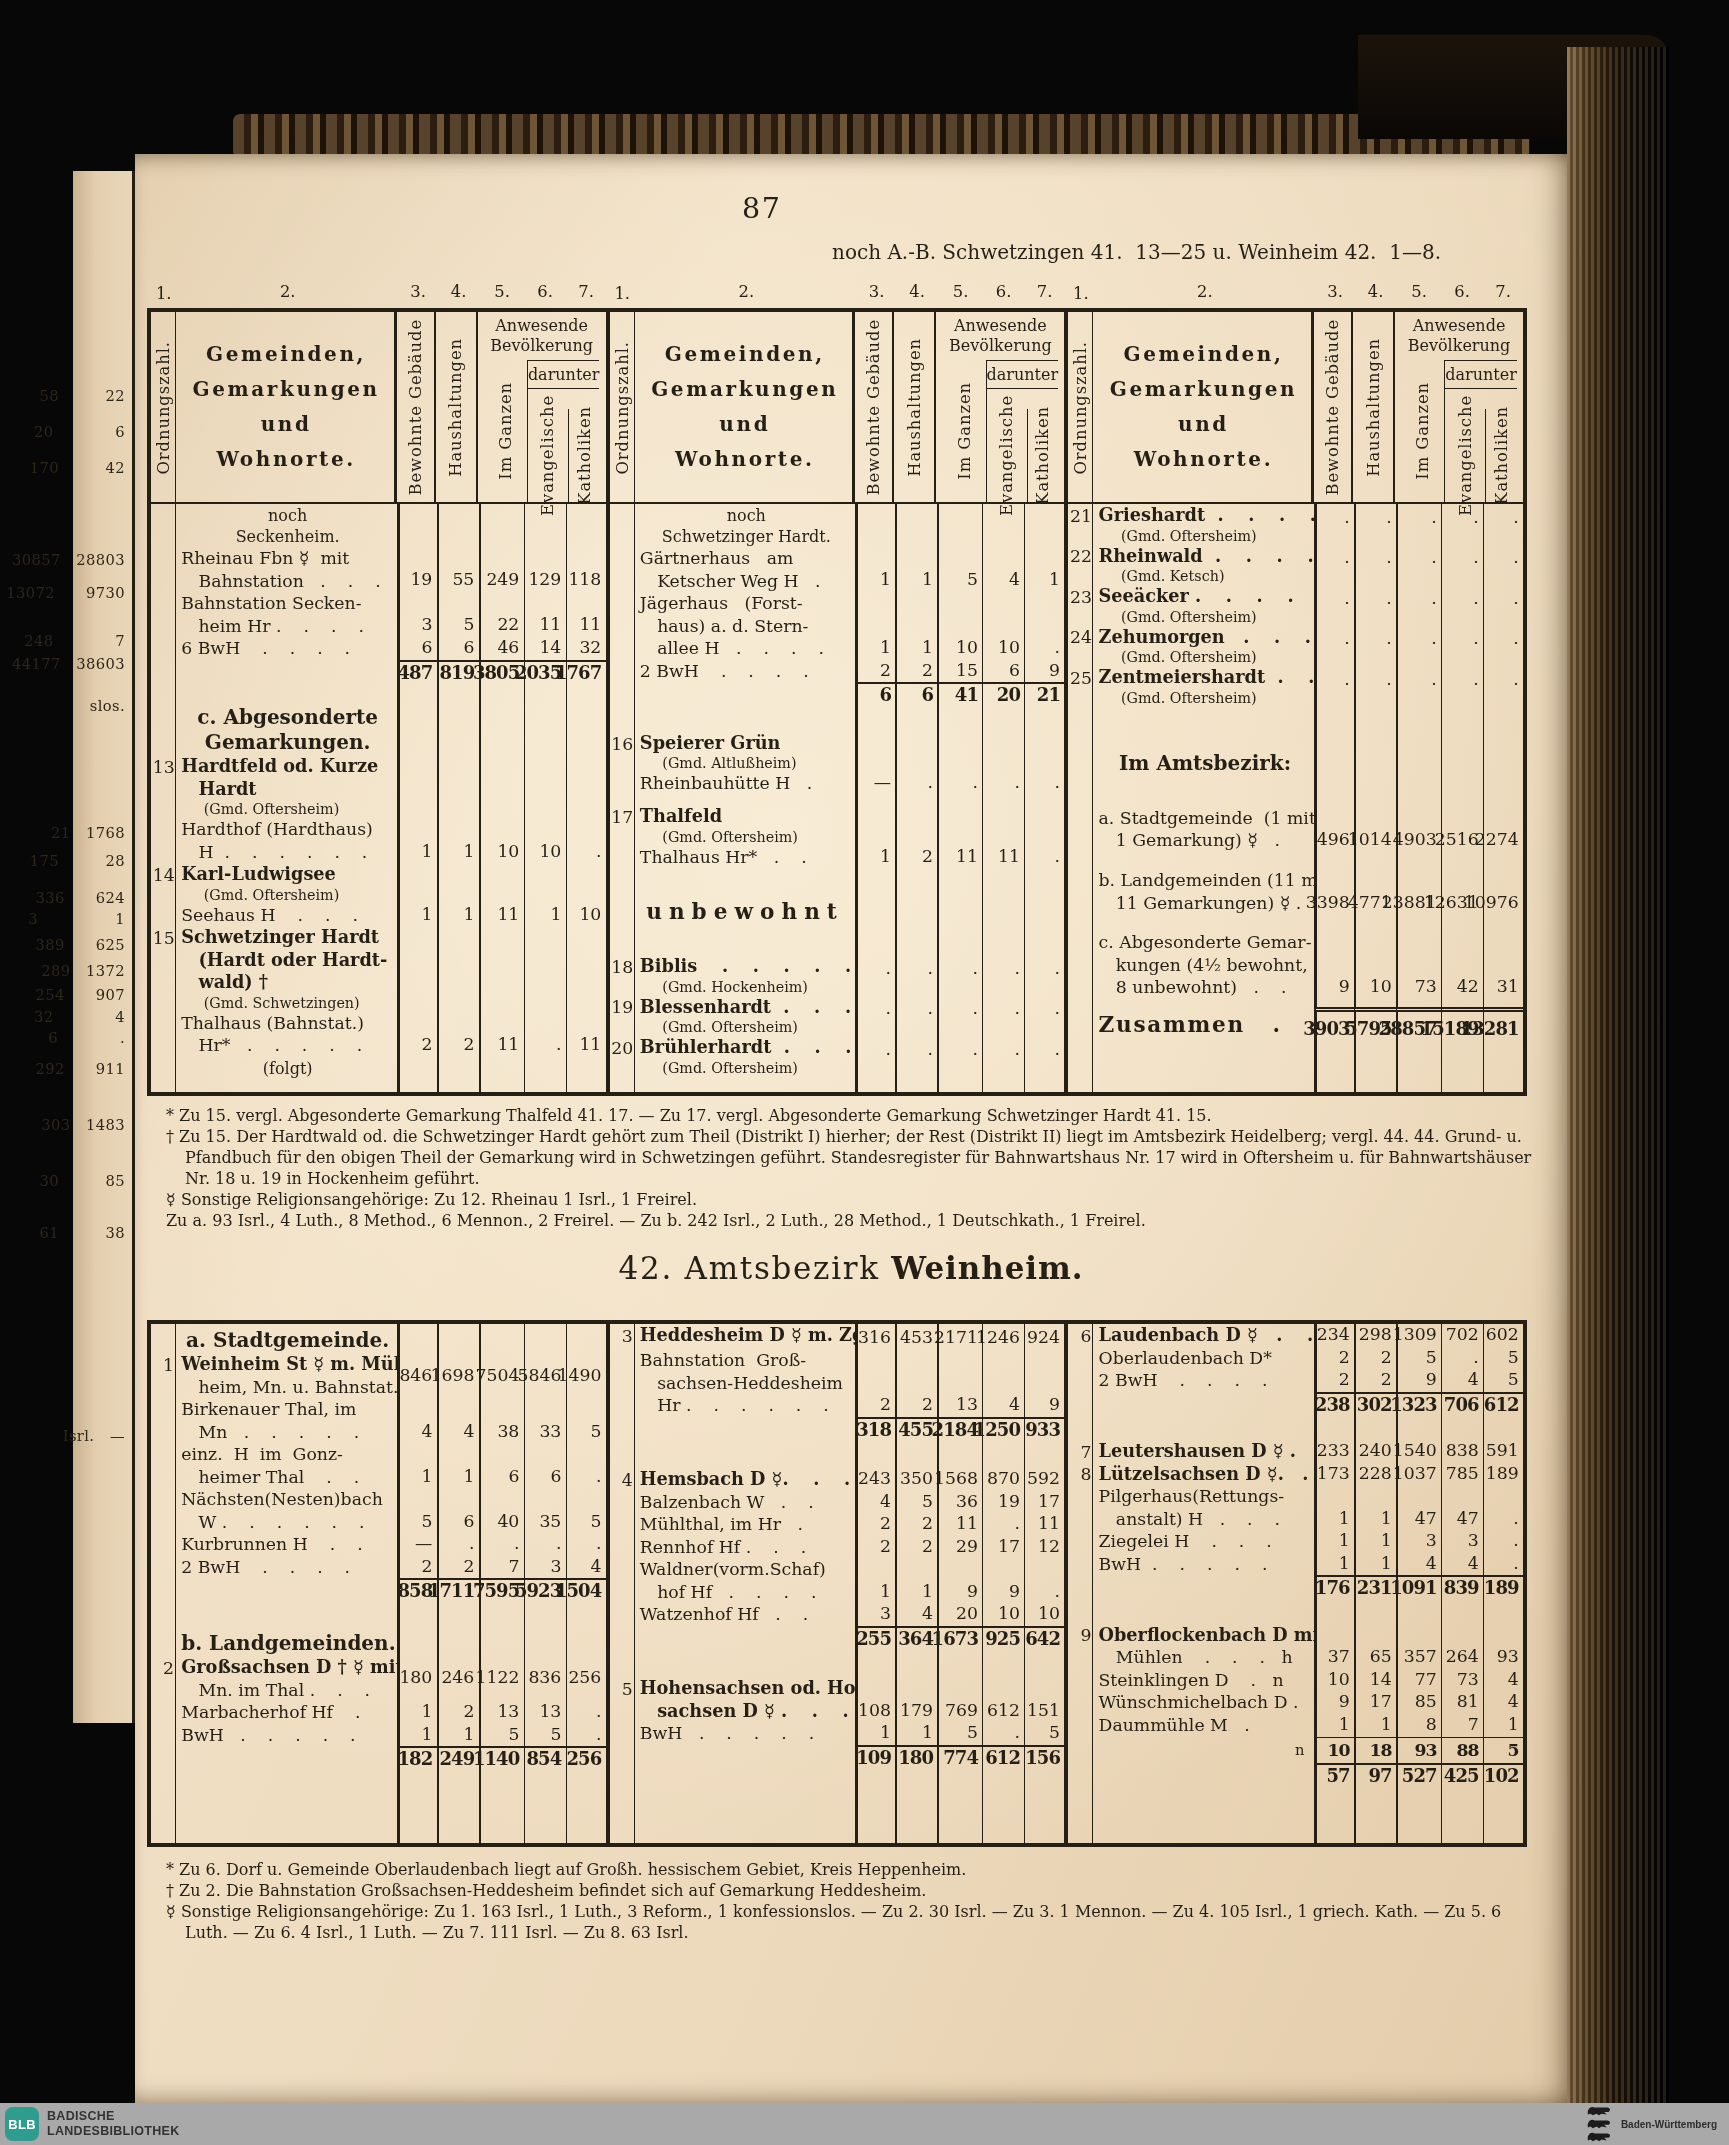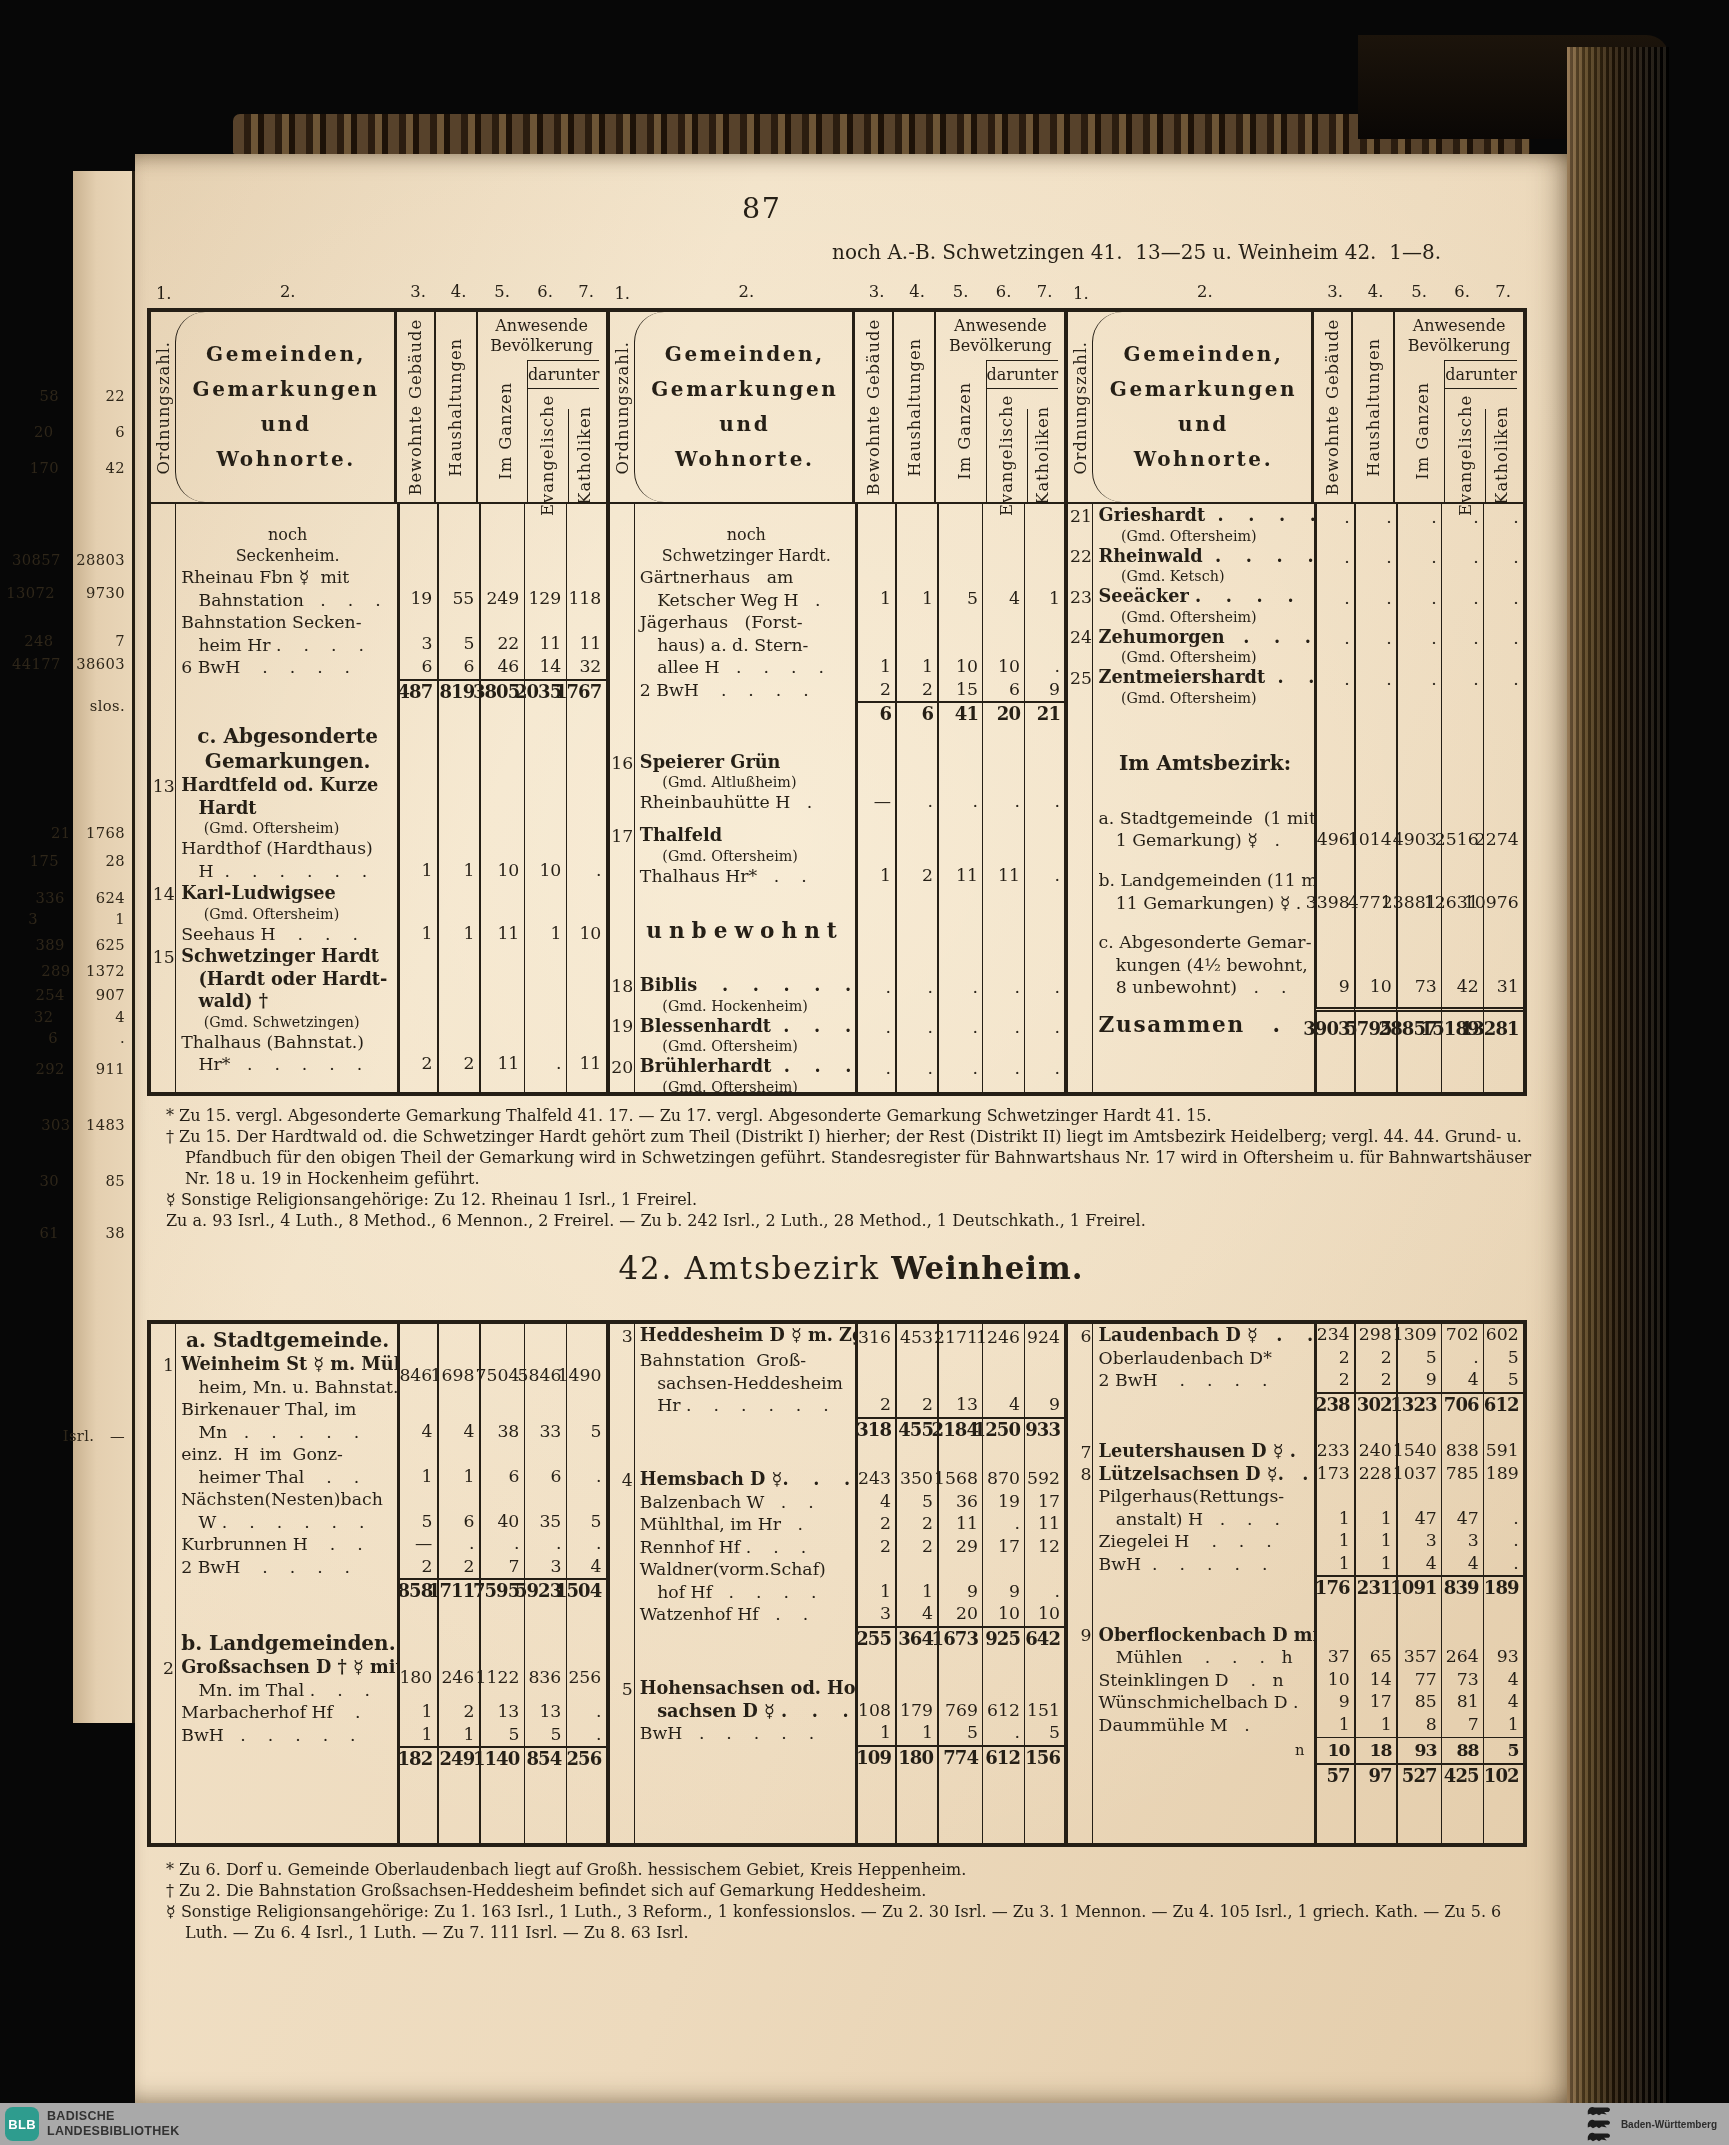--- a/index.html
+++ b/index.html
@@ -53,21 +53,21 @@
   .c-name{flex:1 1 auto;min-width:0;border-left:1.3px solid var(--ink);padding:0 2.6px 0 5.2px;overflow:hidden;}
   .v0{width:40px;border-left:3.5px solid var(--ink);}
   .v1{width:42px;border-left:2.6px solid var(--ink);}
   .v2{width:45px;border-left:2.6px solid var(--ink);}
   .v3{width:42px;border-left:1.7px solid var(--ink);}
   .v4{width:40px;border-left:1.7px solid var(--ink);}
   
   .thead{display:flex;height:192px;border-bottom:2.2px solid var(--ink);}
   .thead .c{display:flex;align-items:center;justify-content:center;}
   .vt{writing-mode:vertical-rl;transform:rotate(180deg);font-size:16.4px;letter-spacing:0.9px;white-space:nowrap;}
-  .hname{flex-direction:column;border-radius:30px;}
+  .hname{flex-direction:column;}
   .hl{white-space:pre;text-align:center;font-size:20px;letter-spacing:2.6px;line-height:35px;font-weight:600;}
   .grp{width:130px;border-left:2.6px solid var(--ink);display:flex;flex-direction:column;padding:0;}
   .gtitle{height:48px;display:flex;flex-direction:column;align-items:center;justify-content:center;
     font-size:16px;line-height:20px;}
   .grow{flex:1;display:flex;min-height:0;}
   .gim{width:43px;display:flex;align-items:center;justify-content:center;}
   .gdar{flex:1;border-left:1.7px solid var(--ink);display:flex;flex-direction:column;gap:20px;}
   .dtitle{height:29px;border-top:1.7px solid var(--ink);border-bottom:1.7px solid var(--ink);
     display:flex;align-items:center;justify-content:center;font-size:16px;}
   .drow{flex:1;display:flex;min-height:0;}
@@ -75,21 +75,21 @@
   .gka{flex:1;display:flex;align-items:center;justify-content:center;}
   
   .tbody{display:flex;flex-direction:column;overflow:hidden;}
   .trow{display:flex;flex:0 0 auto;}
   .t-fill{flex:1 1 auto;}
   .ln{white-space:pre;line-height:22.5px;font-size:17.3px;}
   .ln-m{font-weight:700;font-size:17.7px;}
   .ln-mc{font-weight:700;font-size:17.7px;padding-left:17.3px;}
   .ln-rc{padding-left:17.3px;}
   .ln-g{font-size:14.3px;line-height:18px;padding-left:22.5px;}
-  .t-note .c-name{text-align:center;padding-top:20px;}
+  .t-note .c-name{text-align:center;padding-top:1px;}
   .t-note .ln{font-size:16px;line-height:21px;}
   .t-heading .c-name{text-align:center;padding-top:4.3px;}
   .t-heading .ln{font-weight:700;font-size:20px;line-height:25px;}
   .t-big .c-name{display:flex;align-items:center;justify-content:center;font-weight:600;
     font-size:21.6px;letter-spacing:7px;padding:7px 0;}
   .cv{display:flex;justify-content:flex-end;align-items:flex-end;padding:0 4.3px 2.6px 0;font-size:17.3px;}
   .va-t{align-items:flex-start;padding-top:2.6px;}
   .va-c{align-items:center;}
   .t-total .cv{border-top:2.6px solid var(--ink);font-weight:700;font-size:18px;letter-spacing:-0.9px;padding-bottom:4.3px;}
   .t-subtotal .cv{border-top:1.7px solid var(--ink);font-weight:700;font-size:17.3px;letter-spacing:-0.9px;}

